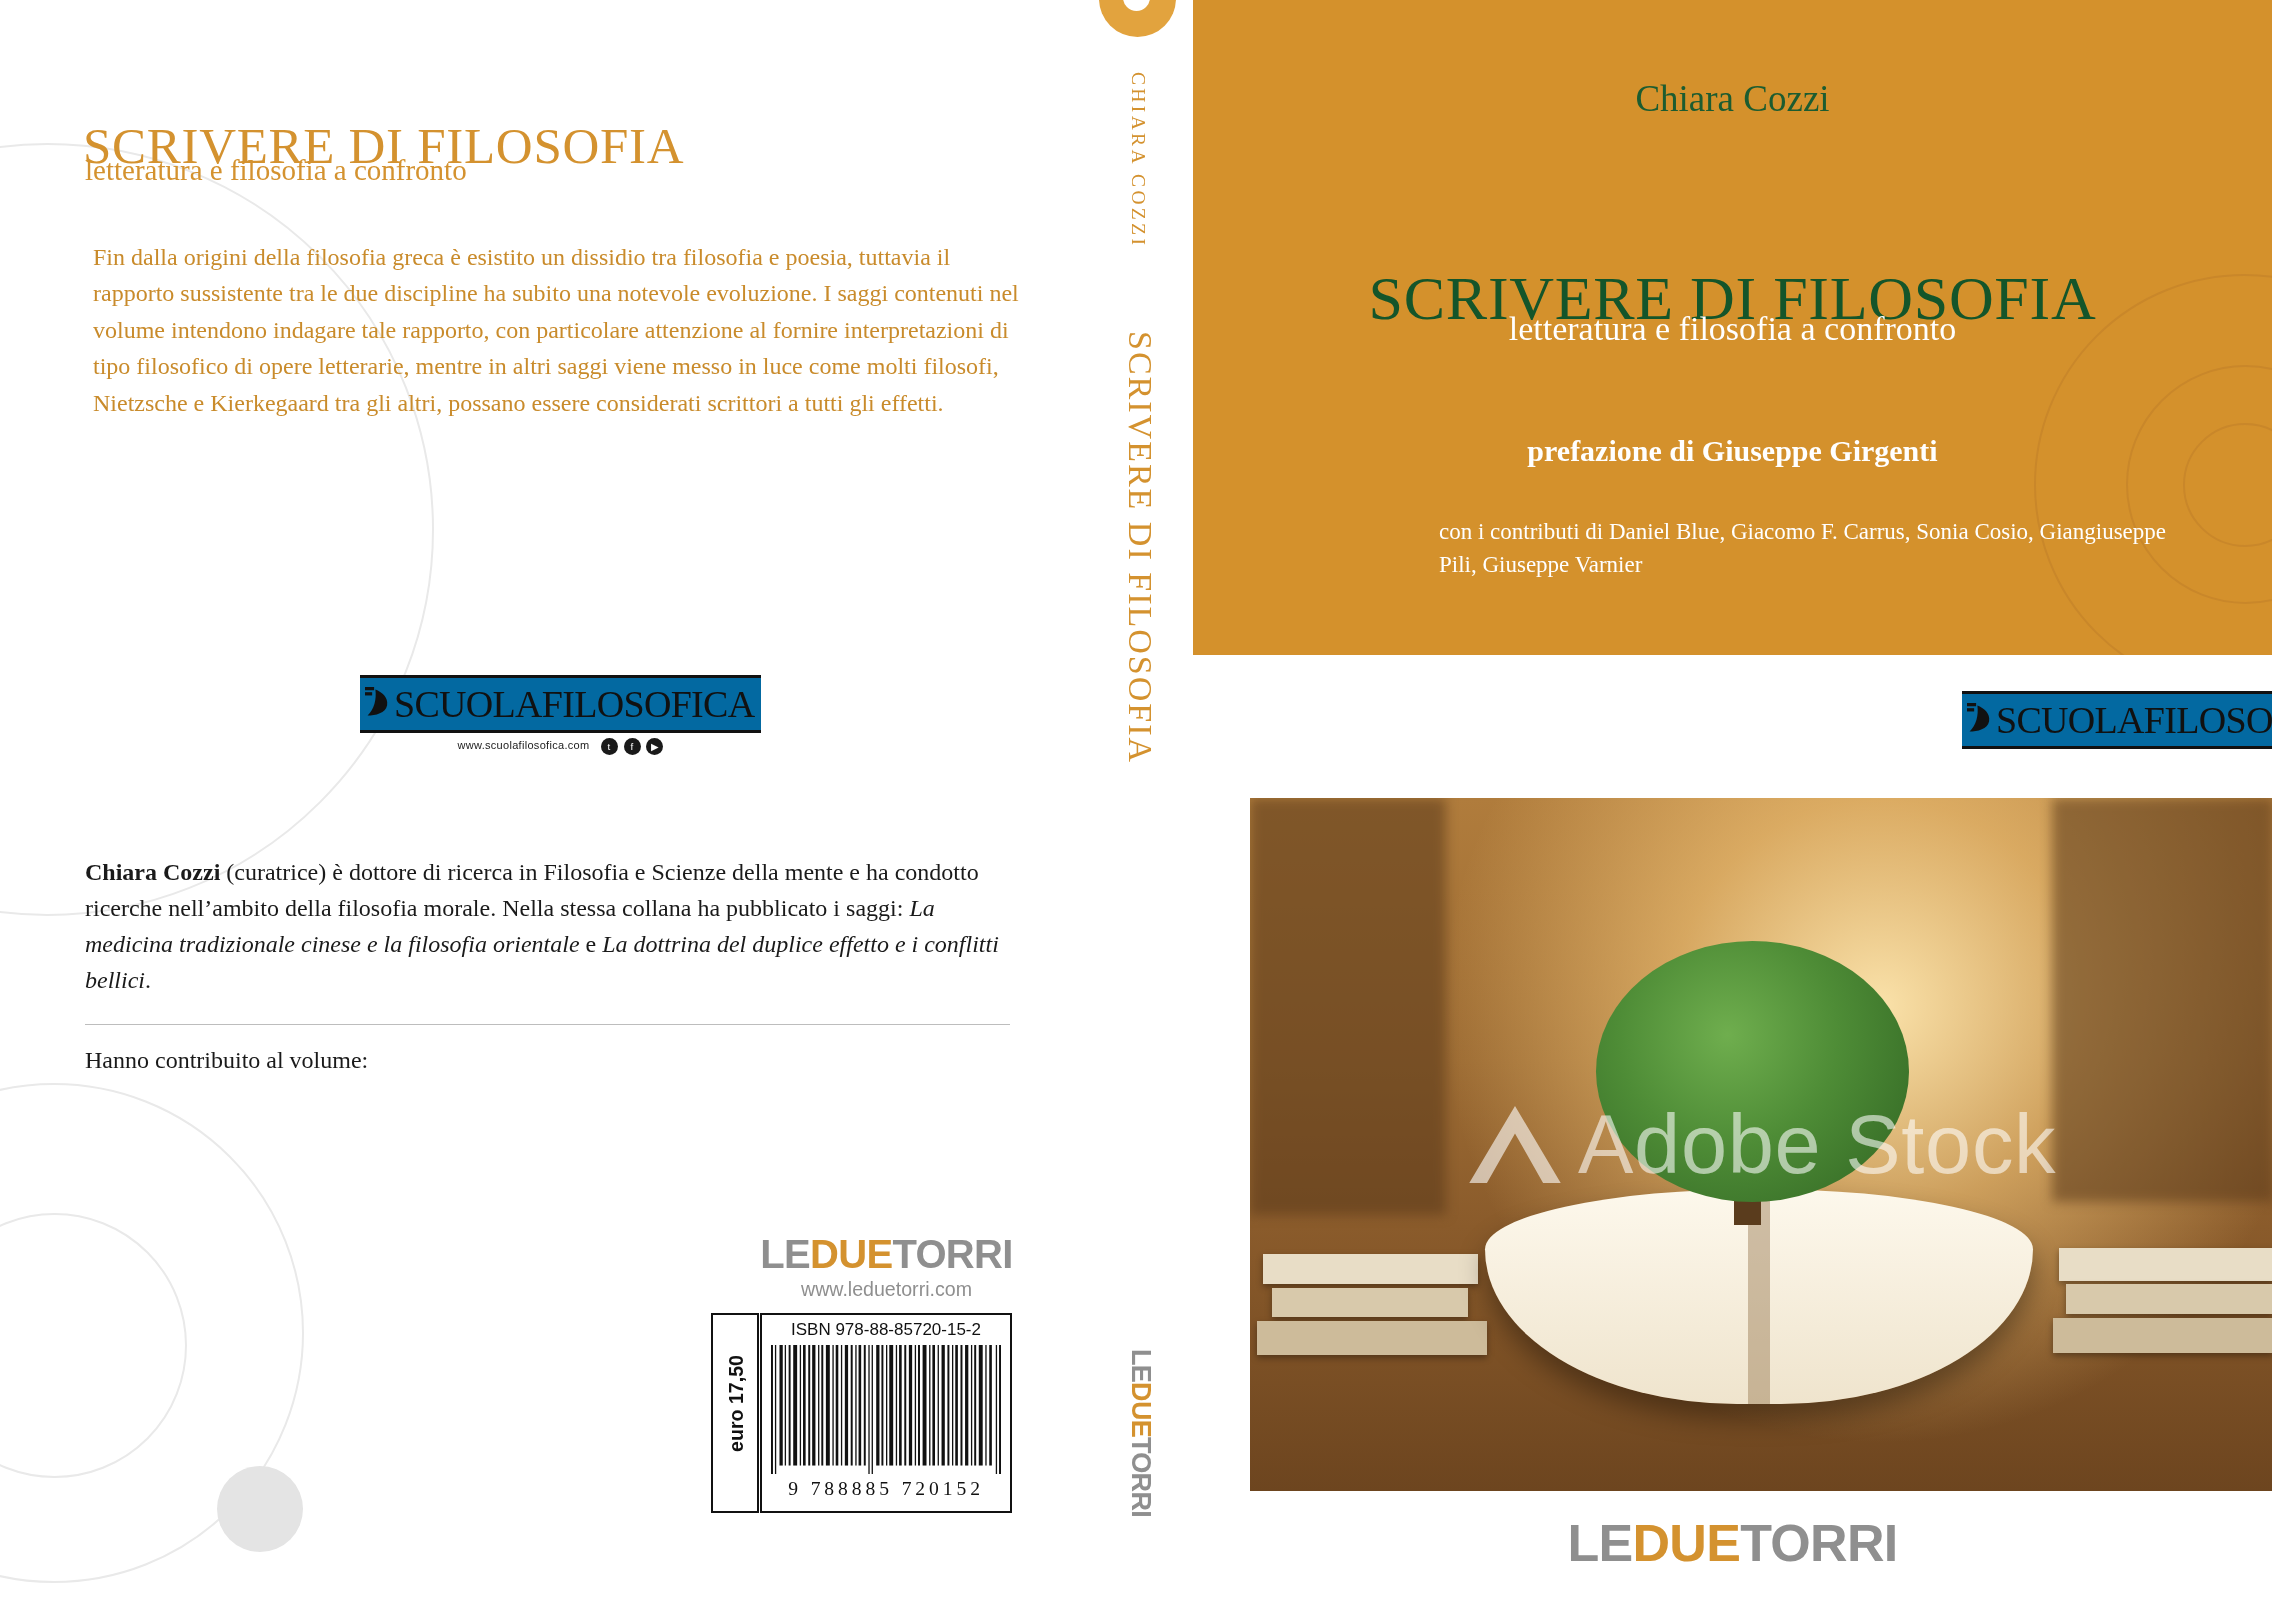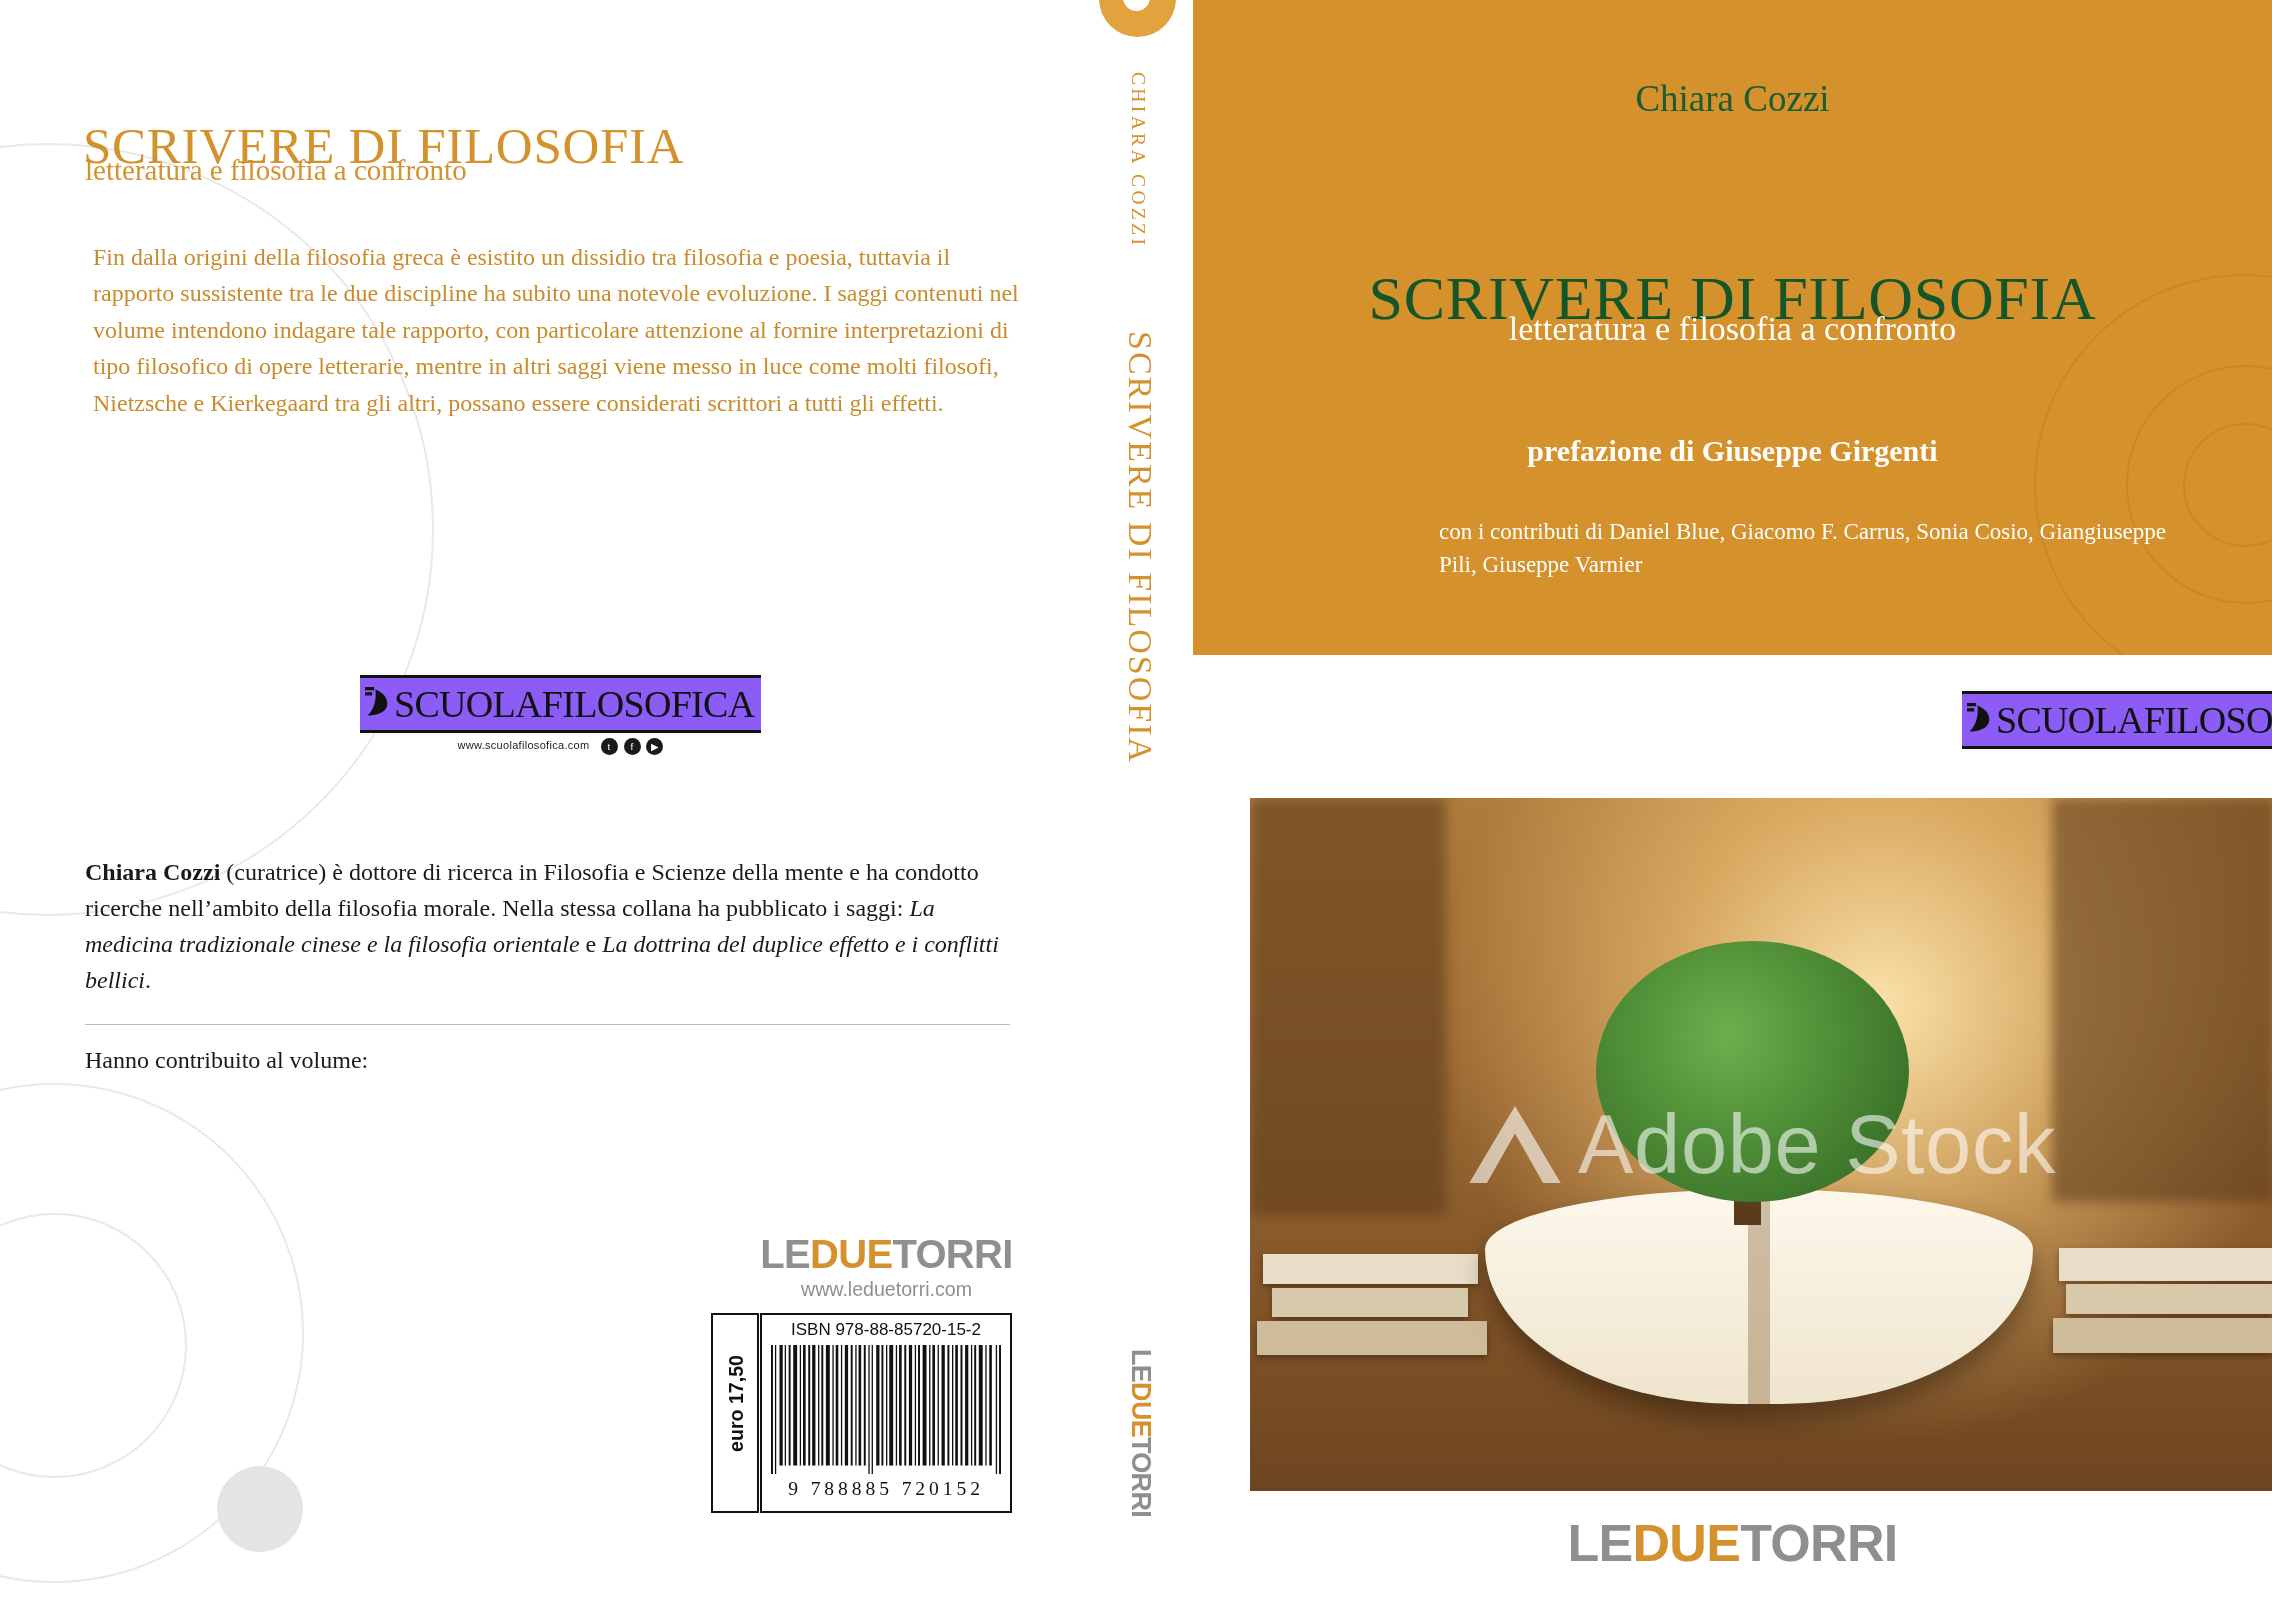--- a/index.html
+++ b/index.html
@@ -59,21 +59,21 @@
     font-size: 24px;
     line-height: 1.52;
     color: #c98b2b;
     margin-left: 8px;
   }
 
   
   .sf-logo {
     display: inline-block;
     position: relative;
-    background: #8b5cf6;
+    background: #0369a1;
     border-top: 3.9px solid #111111;
     border-bottom: 3.9px solid #111111;
     padding: 3.9px 6.5px 3.9px 34px;
     color: #111111;
     font-family: "Liberation Serif", serif;
     letter-spacing: -0.7px;
     white-space: nowrap;
   }
   .sf-logo .quill {
     position: absolute;

